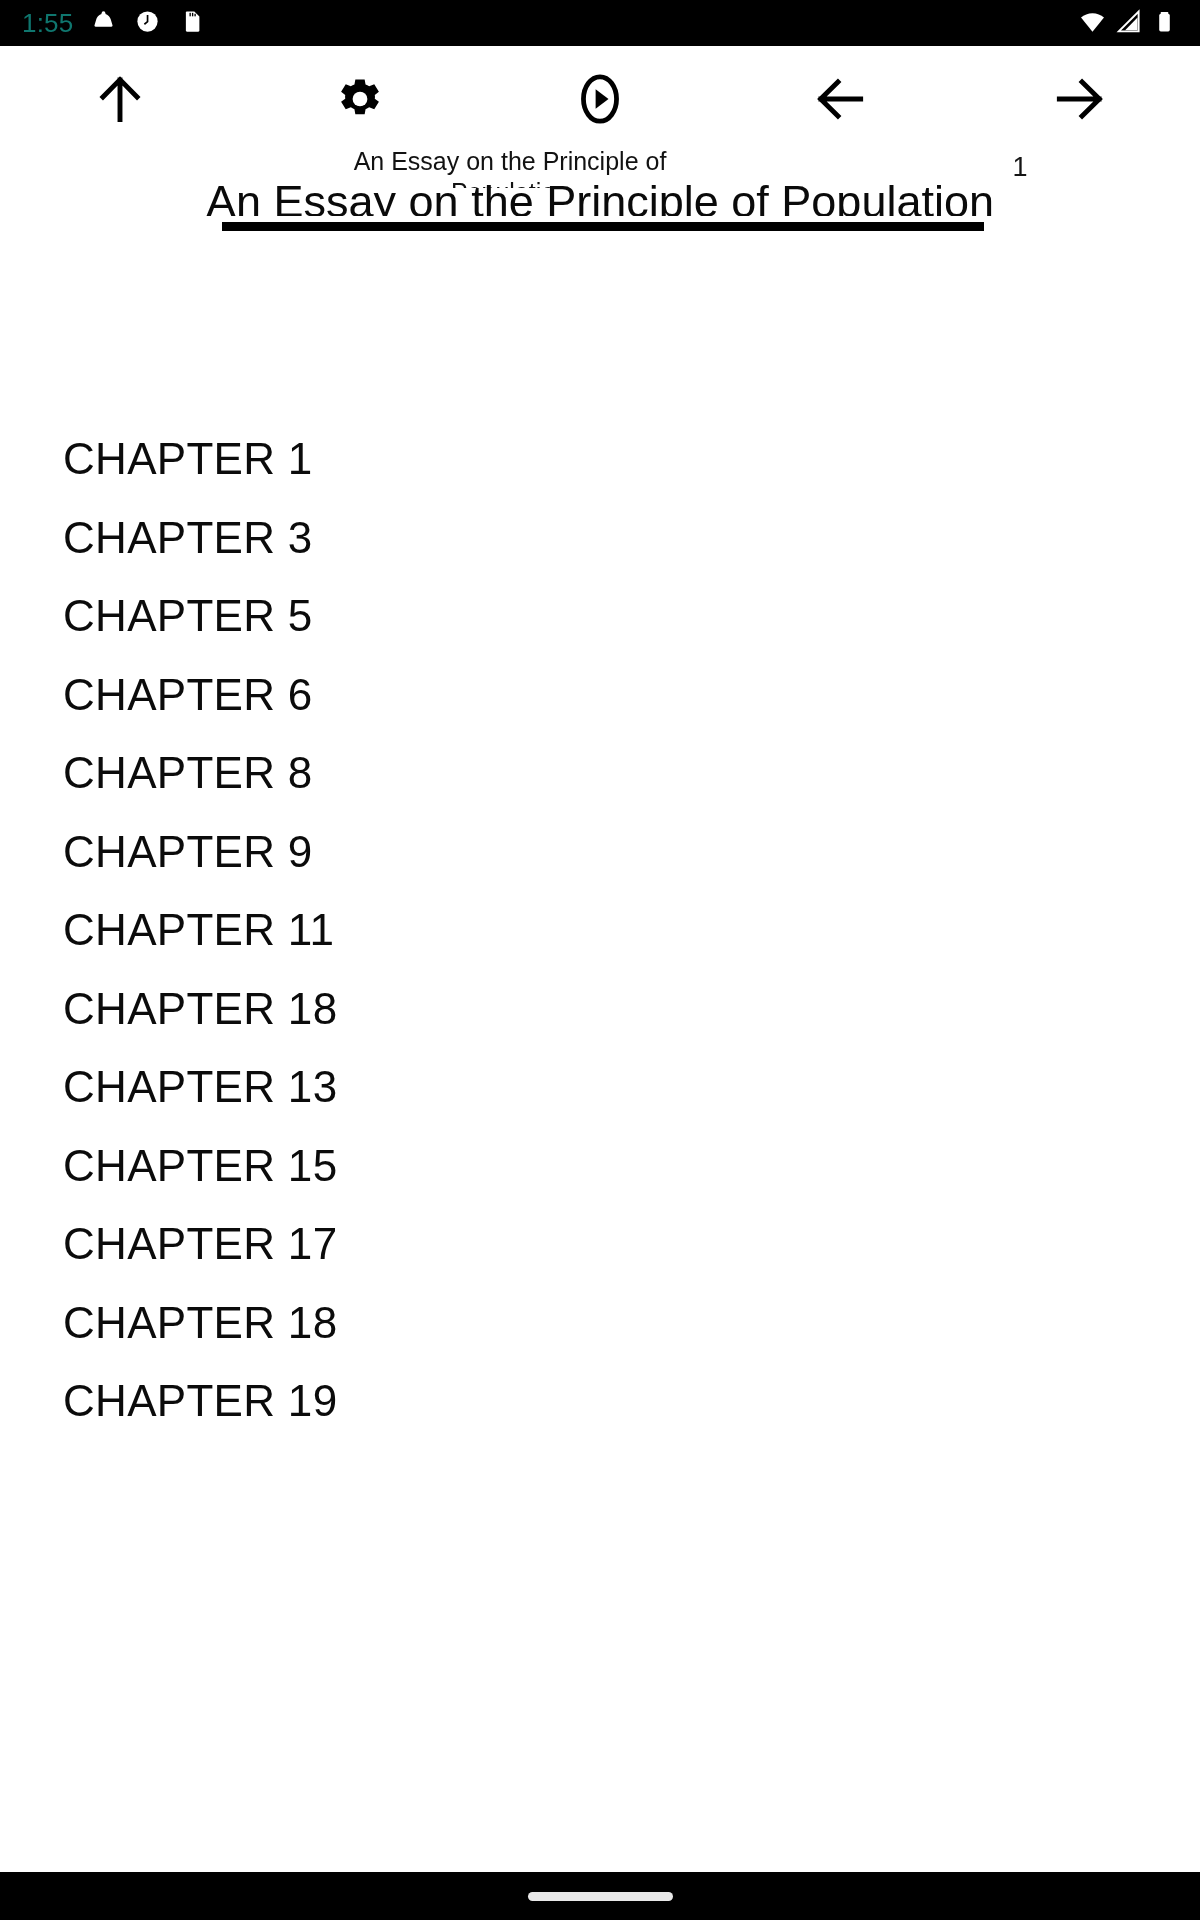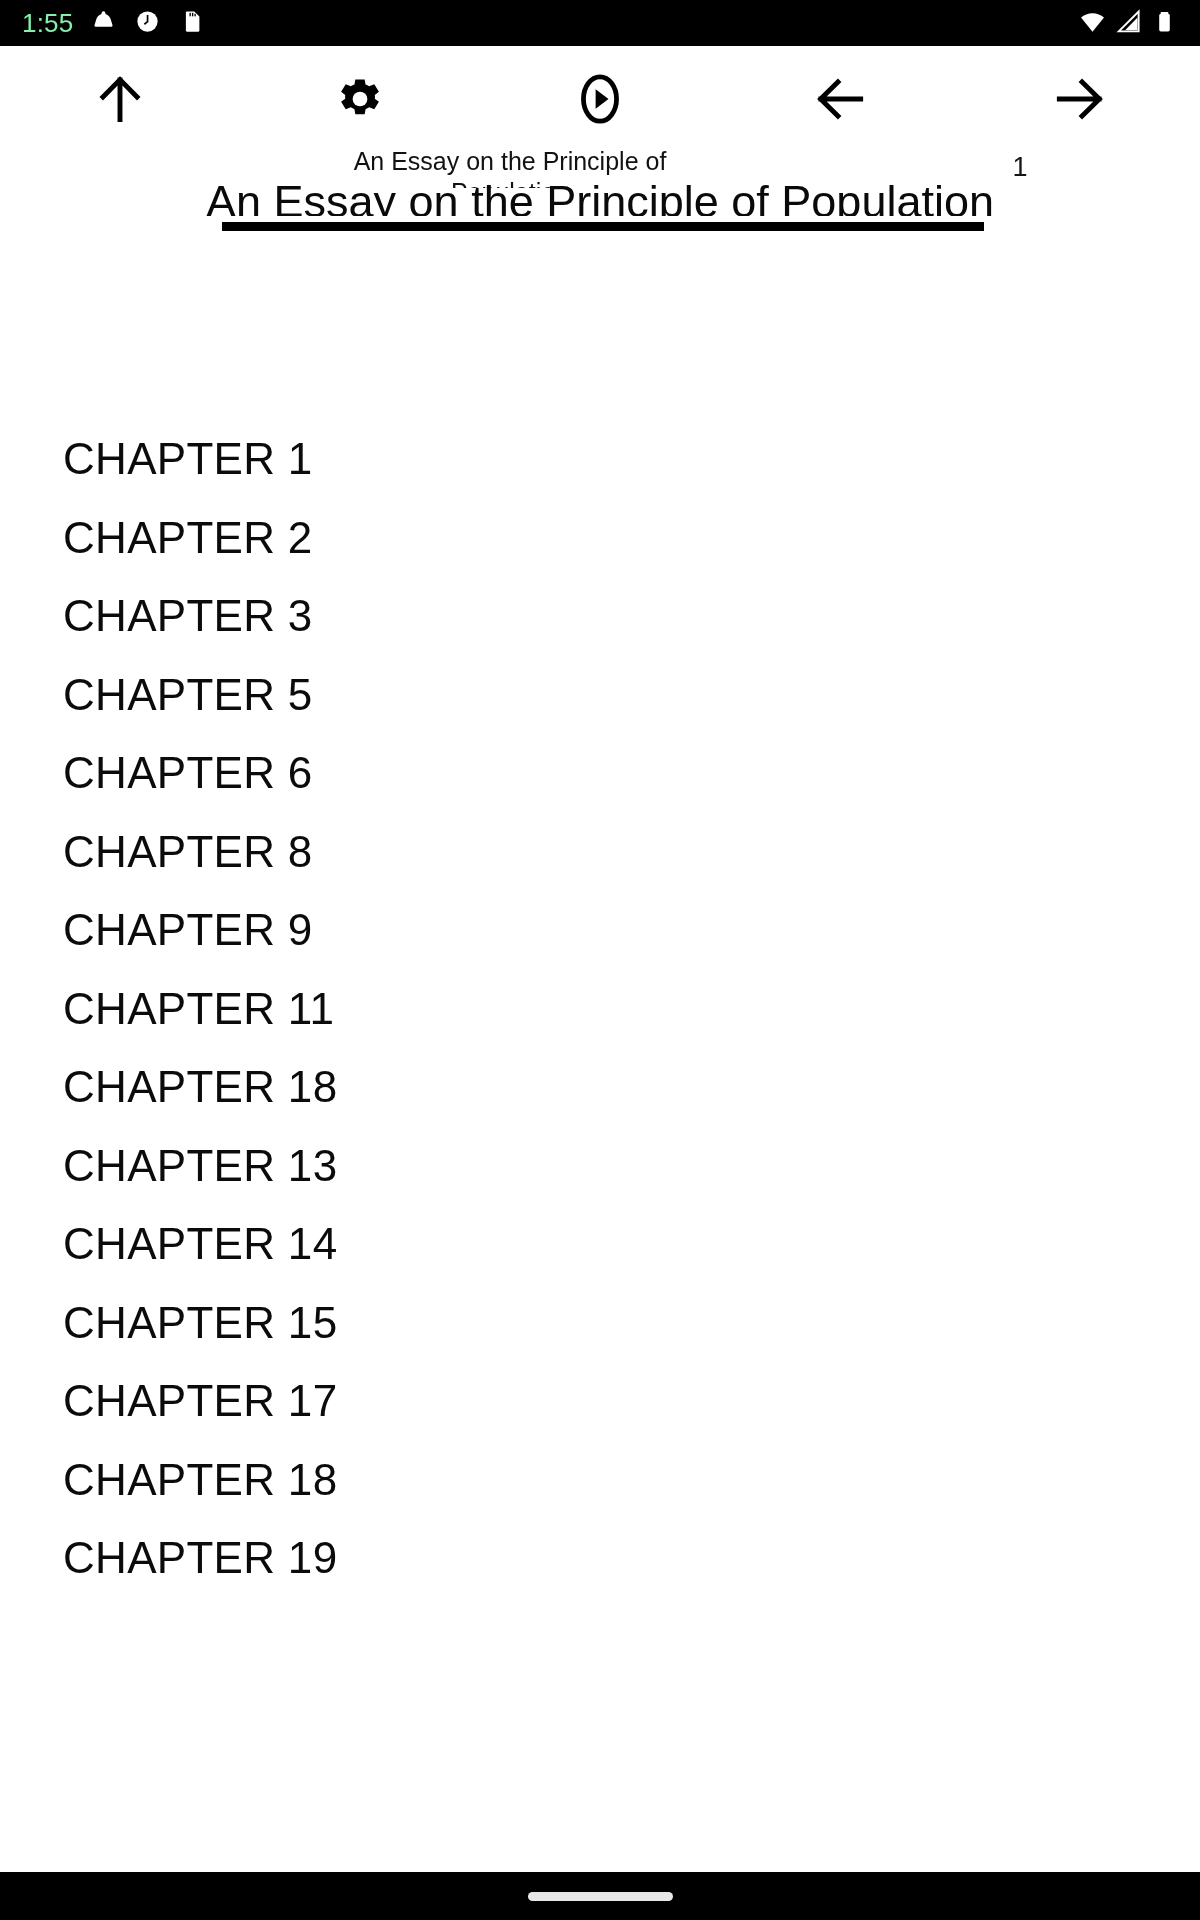--- a/index.html
+++ b/index.html
@@ -8,21 +8,21 @@
     width:1200px; height:1920px;
     background:#ffffff;
     font-family:"Liberation Sans", sans-serif;
     overflow:hidden;
   }
   .screen { position:relative; width:1200px; height:1920px; background:#ffffff; overflow:hidden; }
 
   
   .status-bar {
     position:absolute; top:0; left:0; width:1200px; height:46px;
-    background:#000000; color:#86efac;
+    background:#000000; color:#0f766e;
     display:flex; align-items:center; justify-content:space-between;
     padding:0 22px;
   }
   .status-left { display:flex; align-items:center; gap:17px; }
   .status-right { display:flex; align-items:center; gap:9px; }
   .clock { font-size:26px; line-height:1; letter-spacing:0.2px; font-family:"Liberation Sans", sans-serif; }
   .sb-icon { display:block; }
 
   
   .toolbar {
@@ -196,23 +196,20 @@
     <div class="page-number">1</div>
     <div class="book-title-large">An Essay on the Principle of Population</div>
   </div>
   <div class="title-rule"></div>
 
   <div class="toc">
       <div class="toc-item">
         <span>CHAPTER 1</span>
       </div>
       <div class="toc-item">
-        <span>CHAPTER 2</span>
-      </div>
-      <div class="toc-item">
         <span>CHAPTER 3</span>
       </div>
       <div class="toc-item">
         <span>CHAPTER 5</span>
       </div>
       <div class="toc-item">
         <span>CHAPTER 6</span>
       </div>
       <div class="toc-item">
         <span>CHAPTER 8</span>
@@ -221,23 +218,20 @@
         <span>CHAPTER 9</span>
       </div>
       <div class="toc-item">
         <span>CHAPTER 11</span>
       </div>
       <div class="toc-item">
         <span>CHAPTER 18</span>
       </div>
       <div class="toc-item">
         <span>CHAPTER 13</span>
-      </div>
-      <div class="toc-item">
-        <span>CHAPTER 14</span>
       </div>
       <div class="toc-item">
         <span>CHAPTER 15</span>
       </div>
       <div class="toc-item">
         <span>CHAPTER 17</span>
       </div>
       <div class="toc-item">
         <span>CHAPTER 18</span>
       </div>

